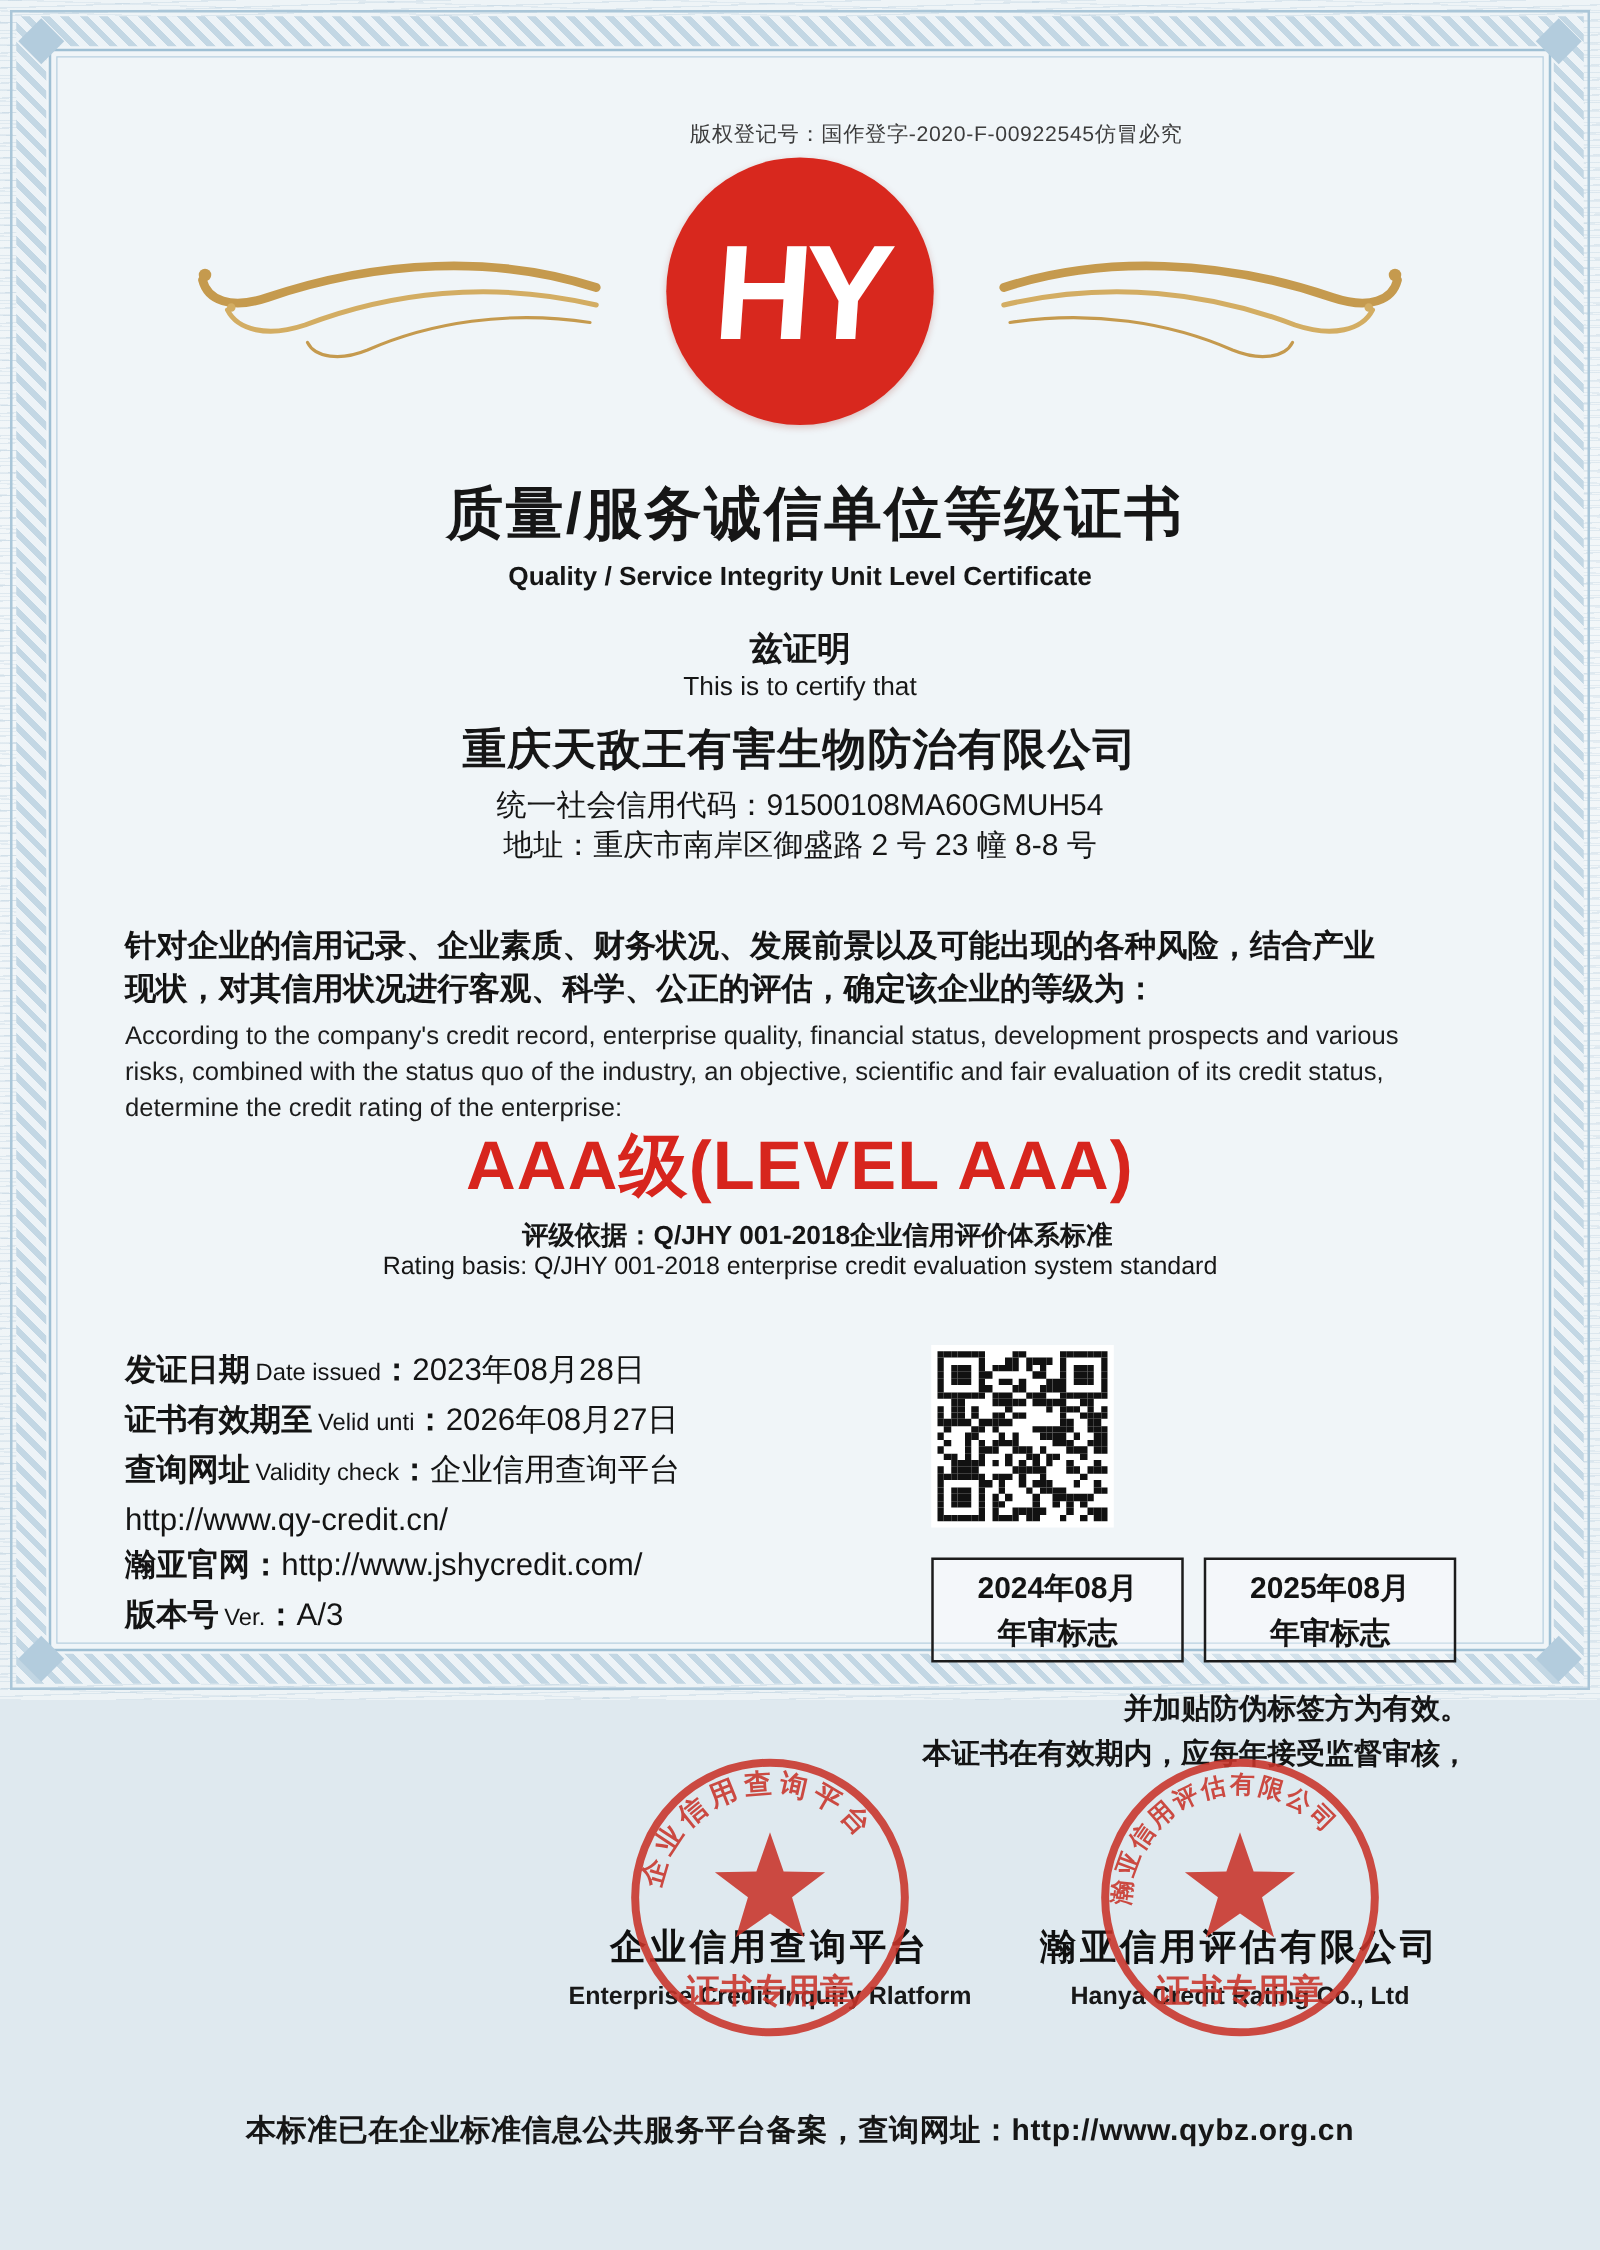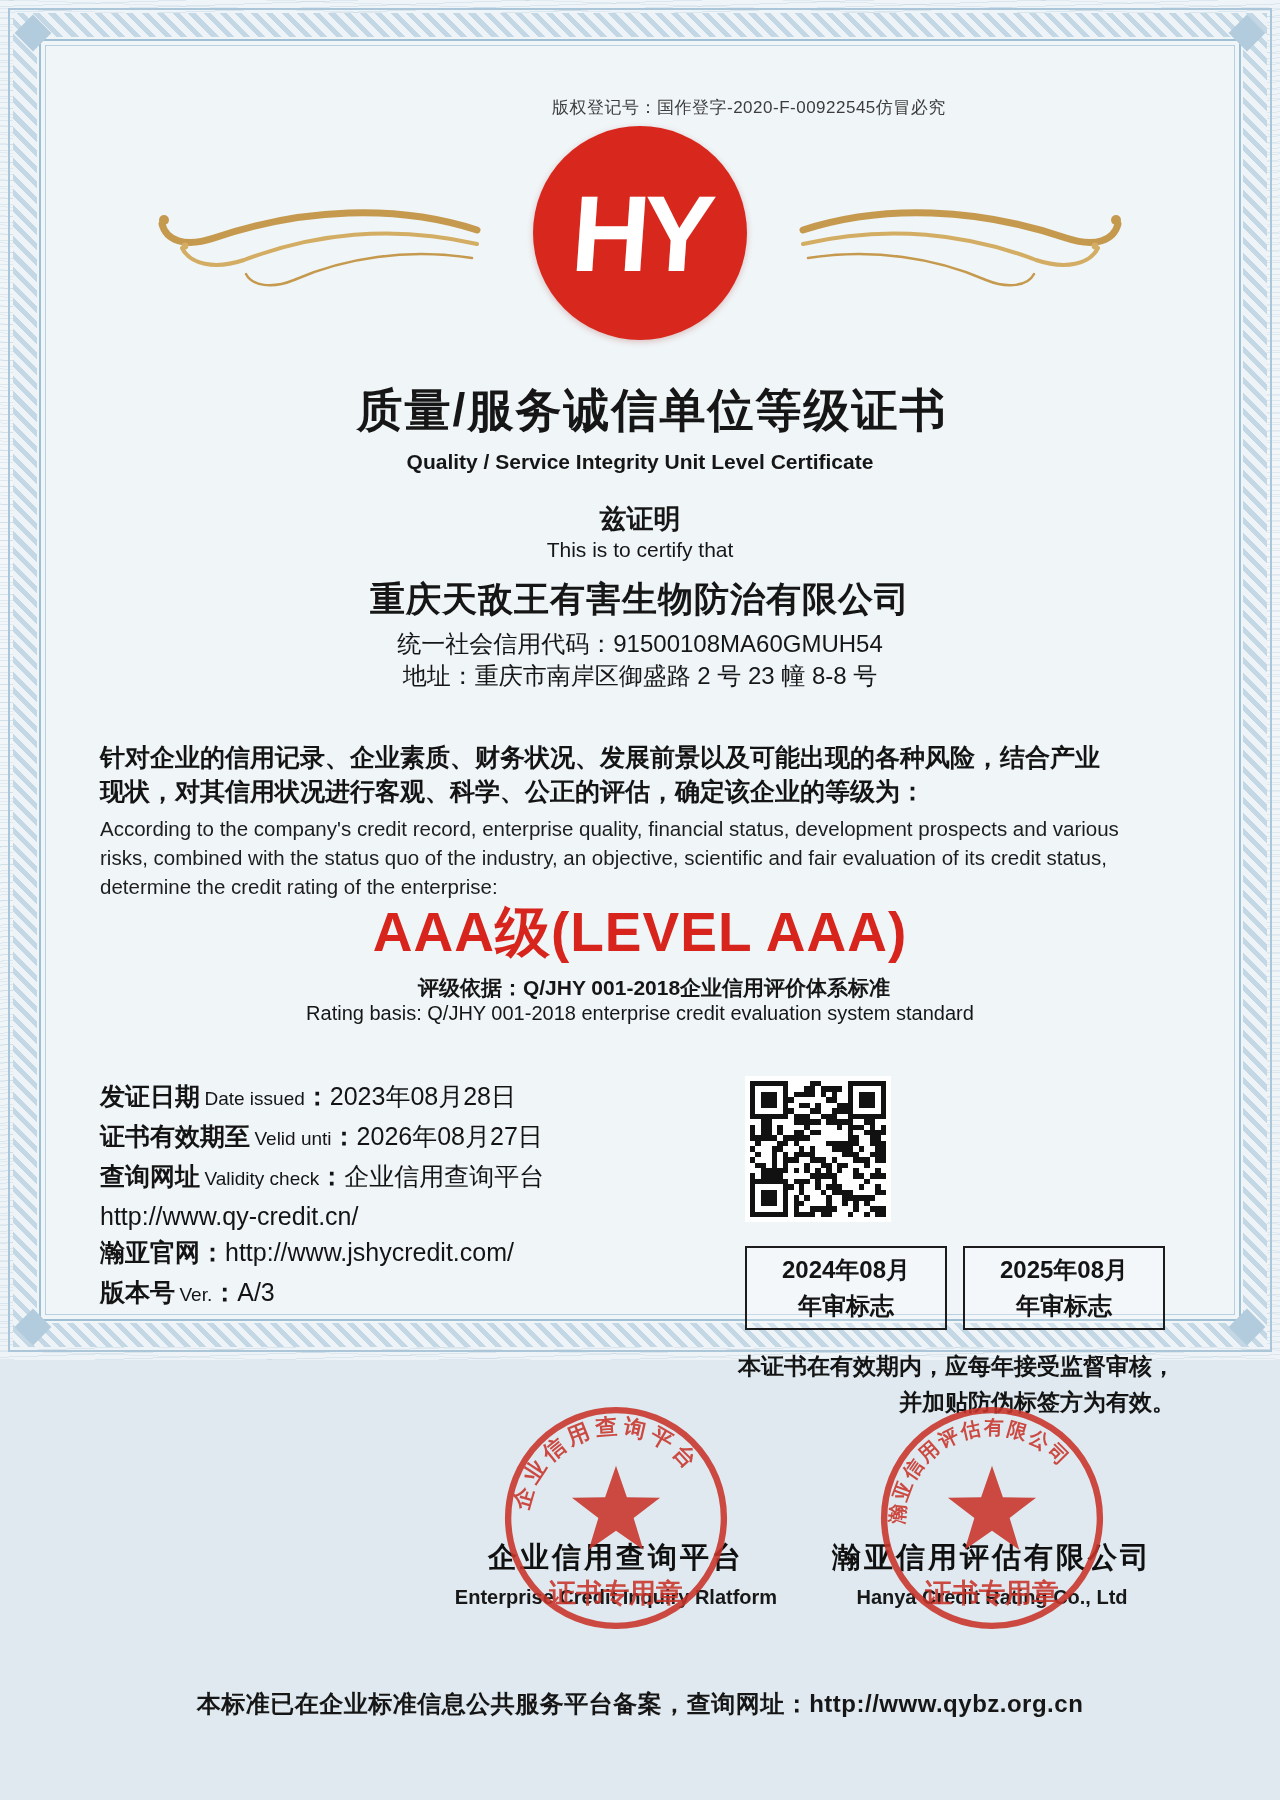--- a/index.html
+++ b/index.html
@@ -811,22 +811,22 @@
     <div class="box">
       <div>2024年08月</div>
       <div>年审标志</div>
     </div>
     <div class="box">
       <div>2025年08月</div>
       <div>年审标志</div>
     </div>
   </div>
   <div class="abs note">
+    <div>并加贴防伪标签方为有效。</div>
     <div>本证书在有效期内，应每年接受监督审核，</div>
-    <div>并加贴防伪标签方为有效。</div>
   </div>
 
   <svg class="abs stamp stamp-left" viewBox="0 0 200 200">
     <defs>
         <path id="arcL" d="M 28 128 A 76 76 0 1 1 172 128" fill="none"></path>
       </defs>
     <circle cx="100" cy="100" r="93" fill="none" stroke="#c9342a" stroke-width="5.5"></circle>
     <polygon points="100,55 109.4,82.1 138,82.6 115.2,99.9 123.5,127.4 100,111 76.5,127.4 84.8,99.9 62,82.6 90.6,82.1" fill="#c9342a"></polygon>
     <text font-size="19" font-weight="700" fill="#c9342a" letter-spacing="4">
       <textPath href="#arcL" startOffset="12%">企业信用查询平台</textPath>

